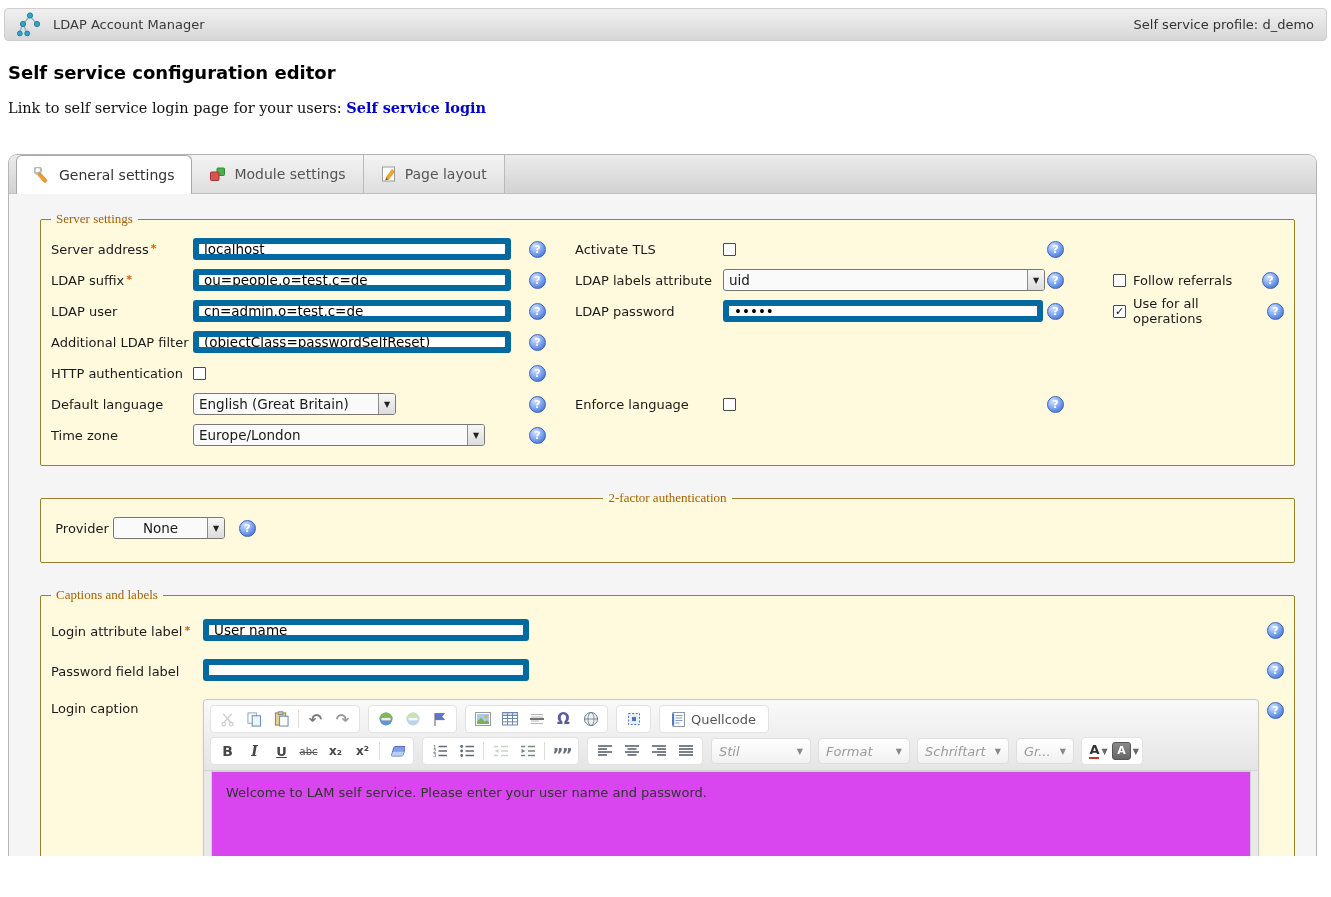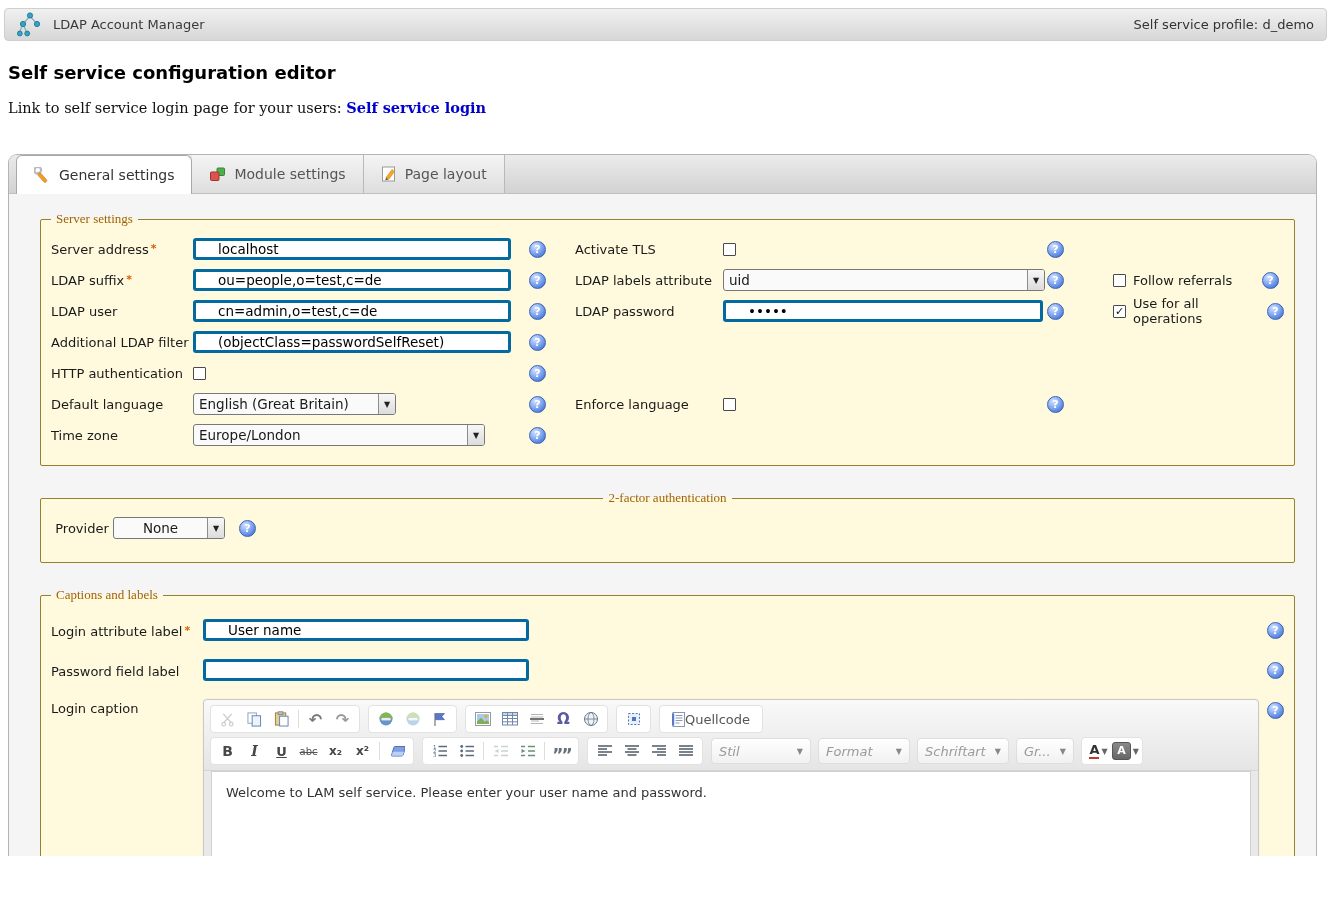--- a/index.html
+++ b/index.html
@@ -54,22 +54,22 @@
   .panel { padding: 17px 21px 0 31px; }
   
   fieldset {
     border: 1px solid #97802c; background: #fffadd;
     border-radius: 2px; margin: 0 0 24px; padding: 4px 10px 12px;
   }
   legend { font-size: 13px; color: #a16207; padding: 0 5px; font-family: Liberation Serif, serif; }
   .lbl { color: #1a1a1a; }
   .req { color: #d95e00; font-weight: bold; font-size: 11px; vertical-align: top; margin-left: 2px; }
   input.text {
-    width: 318px; height: 22px; border: 3px solid #0369a1; border-radius: 3px;
-    padding: 0 22px; font-family: inherit; font-size: 13.5px; background: #fff; color: #000;
+    width: 318px; height: 22px; border: 6px solid #0369a1; border-radius: 3px;
+    padding: 0 5px; font-family: inherit; font-size: 13.5px; background: #fff; color: #000;
   }
   .help {
     width: 17px; height: 17px; border-radius: 50%; flex: none;
     background: radial-gradient(circle at 35% 28%, #d4e2ff 0%, #84aaf3 45%, #2f5fc7 100%);
     border: 1px solid #3b62b5;
     color: #fff; font-weight: bold; font-size: 11px;
     display: inline-flex; align-items: center; justify-content: center; cursor: pointer;
   }
   .checkbox {
     width: 13px; height: 13px; border: 1px solid #4a4a4a; background: #fff; border-radius: 1px;
@@ -114,21 +114,21 @@
   }
   .tb-row { display: flex; align-items: center; margin-bottom: 4px; }
   .grp {
     display: inline-flex; align-items: center; height: 28px;
     background: #fff; border: 1px solid #e2e2e2; border-radius: 4px;
     padding: 1px 3px; margin-right: 8px;
   }
   .tbtn { width: 27px; height: 24px; display: flex; align-items: center; justify-content: center; border-radius: 3px; cursor: pointer; }
   .tbtn.disabled { opacity: .42; }
   .vsep { width: 1px; height: 18px; background: #ddd; margin: 0 3px; flex: none; }
-  .srcbtn { display: inline-flex; align-items: center; gap: 0; padding: 0 9px; height: 24px; color: #555; font-size: 13px; cursor: pointer; }
+  .srcbtn { display: inline-flex; align-items: center; gap: 6px; padding: 0 9px; height: 24px; color: #555; font-size: 13px; cursor: pointer; }
   .gB { font-weight: bold; font-size: 14px; color: #474747; }
   .gI { font-style: italic; font-family: "DejaVu Serif", serif; font-size: 14px; color: #474747; font-weight: bold; }
   .gU { font-weight: bold; font-size: 13px; color: #474747; text-decoration: underline; }
   .gS { font-size: 10px; color: #555; text-decoration: line-through; }
   .gSub, .gSup { font-weight: bold; font-size: 12px; color: #474747; }
   .gOmega { font-weight: bold; font-size: 15px; color: #5a5a9f; }
   .gUndo { font-size: 16px; color: #7a7a7a; font-weight: bold; }
   .gRedo { font-size: 16px; color: #9a9a9a; font-weight: bold; }
   .gQuote { font-size: 17px; font-weight: bold; color: #66707c; letter-spacing: -2px; line-height: 10px; padding-top: 7px; }
   .dd {
@@ -139,21 +139,21 @@
   .dd .ddtxt { font-style: italic; color: #9a9a9a; font-size: 13px; }
   .dd .ddarrow { font-size: 8px; color: #888; margin-left: 8px; }
   .dd1 { width: 100px; } .dd2 { width: 92px; } .dd3 { width: 92px; } .dd4 { width: 58px; }
   .colorA { font-weight: bold; font-size: 13px; color: #333; border-bottom: 2px solid #c03a2b; line-height: 1.1; }
   .colorBgA {
     background: linear-gradient(#8a8a8a, #666); color: #fff; border: 1px solid #555; border-radius: 3px;
     font-weight: bold; font-size: 11px; padding: 1px 4px; line-height: 1.2;
   }
   .tinyarrow { font-size: 8px; color: #666; margin-left: 2px; }
   .cke-contents {
-    margin: 0 7px; background: #ffffff; border: 1px solid #d0d0d0;
+    margin: 0 7px; background: #d946ef; border: 1px solid #d0d0d0;
     height: 101px; padding: 13px 14px; font-size: 13px; color: #333;
   }
   svg { display: block; }
 </style>
 </head>
 <body>
 
 <div class="topbar">
   <span>
     <svg width="26" height="27" viewBox="0 0 26 27">

